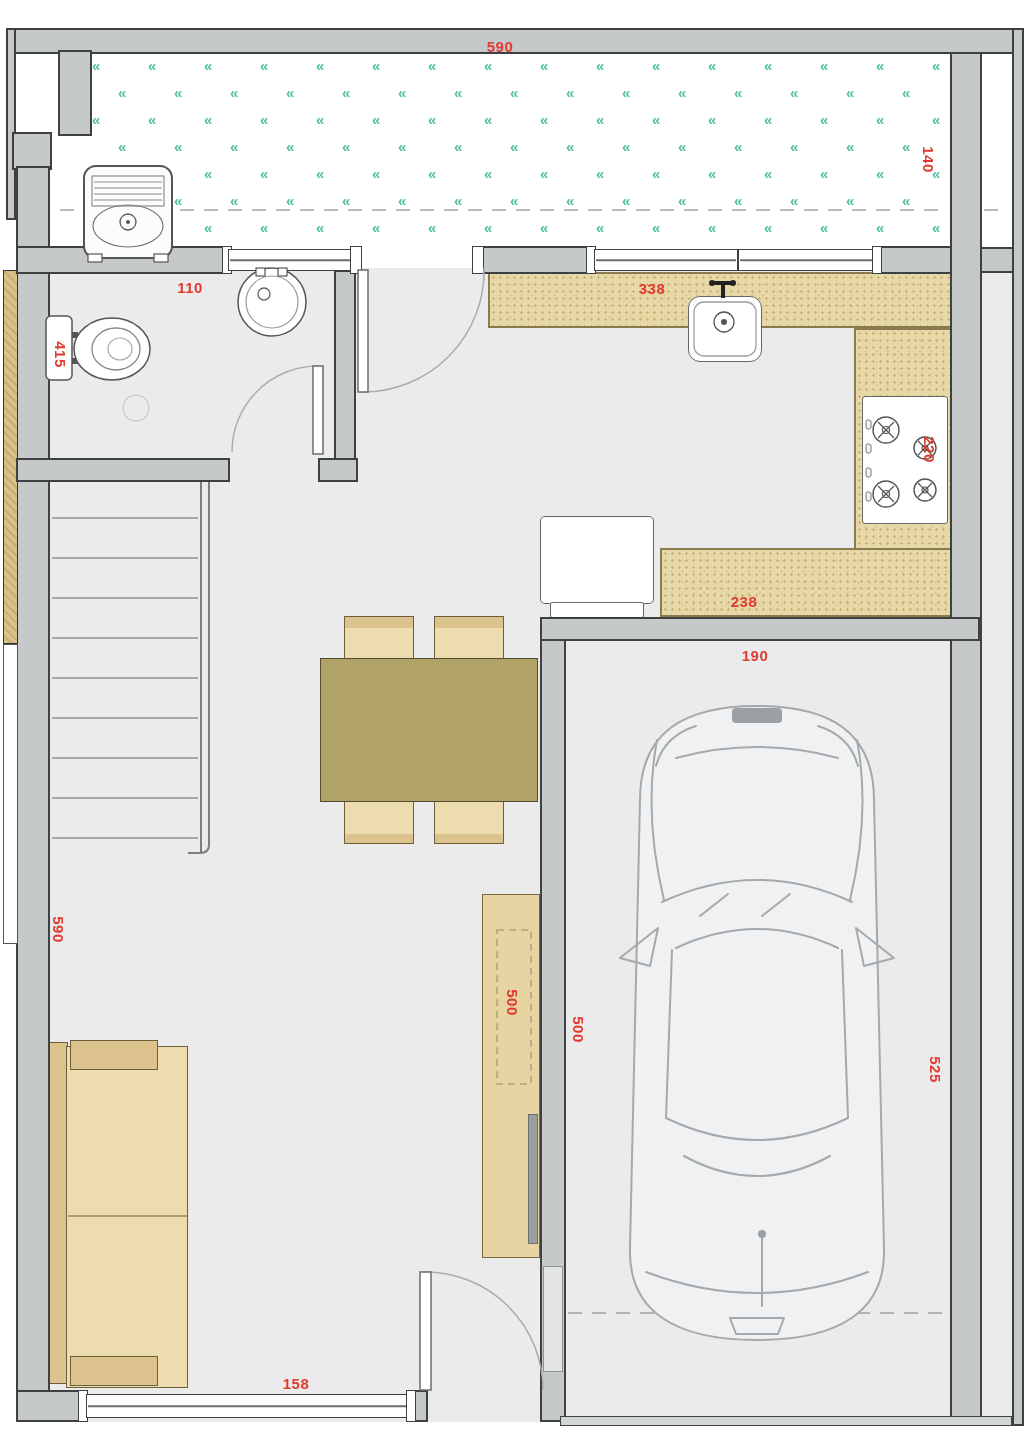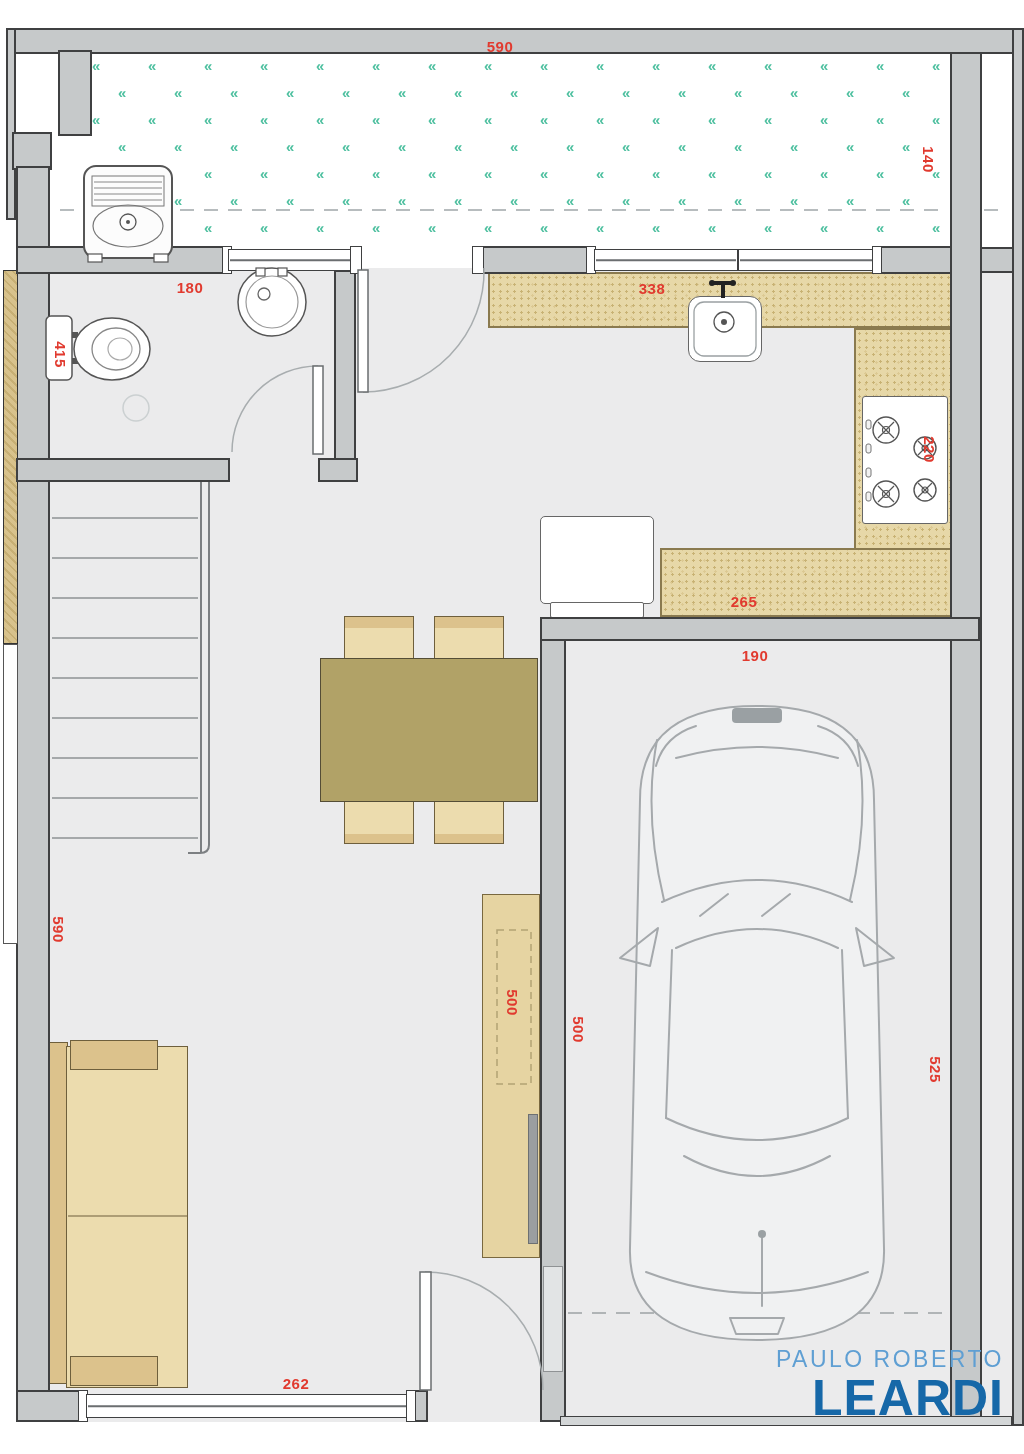--- a/index.html
+++ b/index.html
@@ -343,30 +343,26 @@
       <path d="M646 1272 Q757 1314 868 1272"></path>
       <path d="M730 1318 L784 1318 L778 1334 L736 1334 Z"></path>
       <path d="M762 1238 V1306"></path>
       <circle cx="762" cy="1234" r="4" fill="#9aa0a3" stroke="none"></circle>
       <rect x="732" y="708" width="50" height="15" rx="4" fill="#9aa0a3" stroke="none"></rect>
     </g>
   </svg>
 
   <div class="dim" style="left:478px;top:39px">590</div>
   <div class="dim v" style="left:906px;top:152px">140</div>
-  <div class="dim" style="left:168px;top:280px">180</div>
+  <div class="dim" style="left:168px;top:280px">110</div>
   <div class="dim v" style="left:38px;top:347px">415</div>
   <div class="dim" style="left:630px;top:281px">338</div>
   <div class="dim v" style="left:907px;top:442px">220</div>
-  <div class="dim" style="left:722px;top:594px">265</div>
+  <div class="dim" style="left:722px;top:594px">238</div>
   <div class="dim" style="left:733px;top:648px">190</div>
   <div class="dim v" style="left:36px;top:922px">590</div>
   <div class="dim v" style="left:490px;top:995px">500</div>
   <div class="dim v" style="left:556px;top:1022px">500</div>
   <div class="dim v" style="left:913px;top:1062px">525</div>
-  <div class="dim" style="left:274px;top:1376px">262</div>
-
-  <div class="logo">
-    <div class="l1">PAULO ROBERTO</div>
-    <div class="l2">LEARDI</div>
-  </div>
+  <div class="dim" style="left:274px;top:1376px">158</div>
+
 
 </div>
 
 </body></html>

